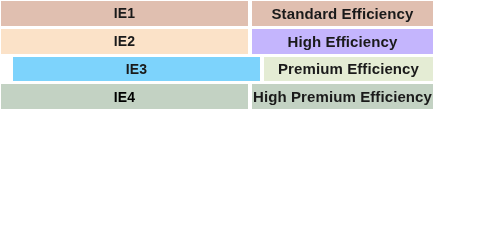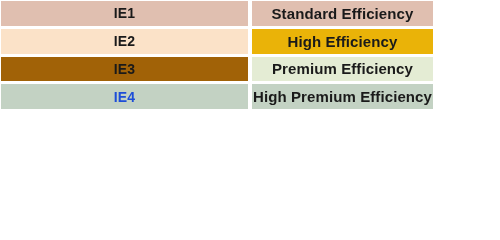--- a/index.html
+++ b/index.html
@@ -77,28 +77,28 @@
 
   <div class="ie-row" data-row-index="0">
     <div class="cell cell-class" style="background: rgb(224, 191, 176); color: rgb(26, 26, 26);">IE1</div>
     <div class="cell-spacer" style="color: rgb(26, 26, 26); background: rgb(255, 255, 255);"></div>
     <div class="cell cell-desc" style="background: rgb(224, 191, 176); color: rgb(26, 26, 26);">Standard Efficiency</div>
   </div>
 
   <div class="ie-row" data-row-index="1">
     <div class="cell cell-class" style="background: rgb(251, 226, 200); color: rgb(26, 26, 26); text-align: right;">IE2</div>
     <div class="cell-spacer" style="color: rgb(26, 26, 26); background: rgb(255, 255, 255);"></div>
-    <div class="cell cell-desc" style="background: #eab308; color: rgb(26, 26, 26);">High Efficiency</div>
+    <div class="cell cell-desc" style="background: #c4b5fd; color: rgb(26, 26, 26);">High Efficiency</div>
   </div>
 
   <div class="ie-row" data-row-index="2">
-    <div class="cell cell-class" style="background: #a16207; color: rgb(26, 26, 26);">IE3</div>
+    <div class="cell cell-class" style="background: #7dd3fc; color: rgb(26, 26, 26); margin-left: 12px;">IE3</div>
     <div class="cell-spacer" style="color: rgb(26, 26, 26); background: rgb(255, 255, 255);"></div>
     <div class="cell cell-desc" style="background: rgb(228, 236, 212); color: rgb(26, 26, 26); text-align: right;">Premium Efficiency</div>
   </div>
 
   <div class="ie-row" data-row-index="3">
-    <div class="cell cell-class" style="background: rgb(195, 210, 195); color: #1d4ed8;">IE4</div>
+    <div class="cell cell-class" style="background: rgb(195, 210, 195); color: #000000;">IE4</div>
     <div class="cell-spacer" style="color: rgb(26, 26, 26); background: rgb(255, 255, 255);"></div>
     <div class="cell cell-desc" style="background: rgb(195, 210, 195); color: rgb(26, 26, 26);">High Premium Efficiency</div>
   </div>
 
 </div>
 
 </body></html>

